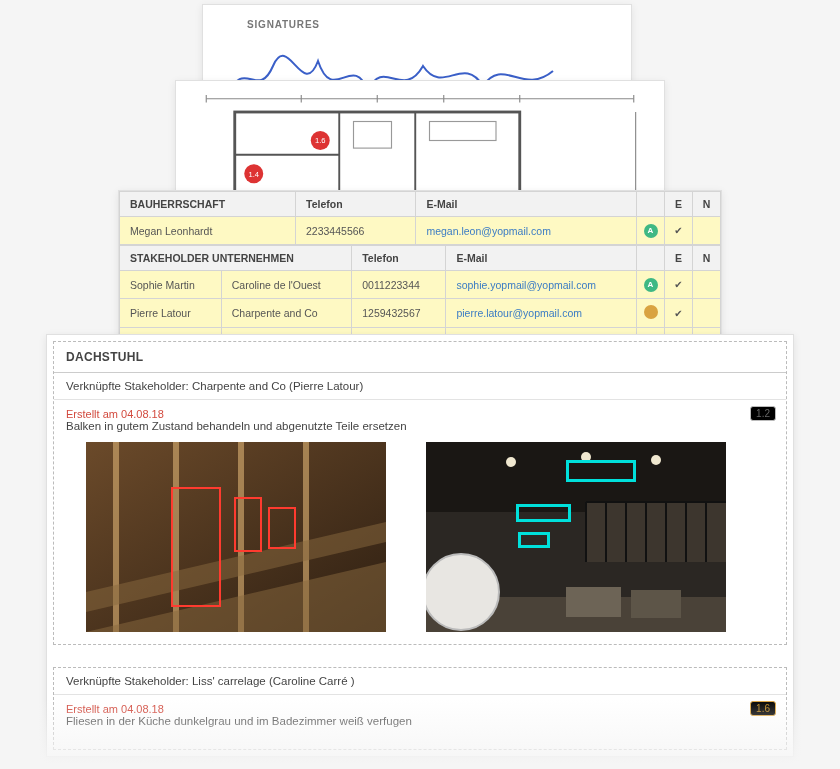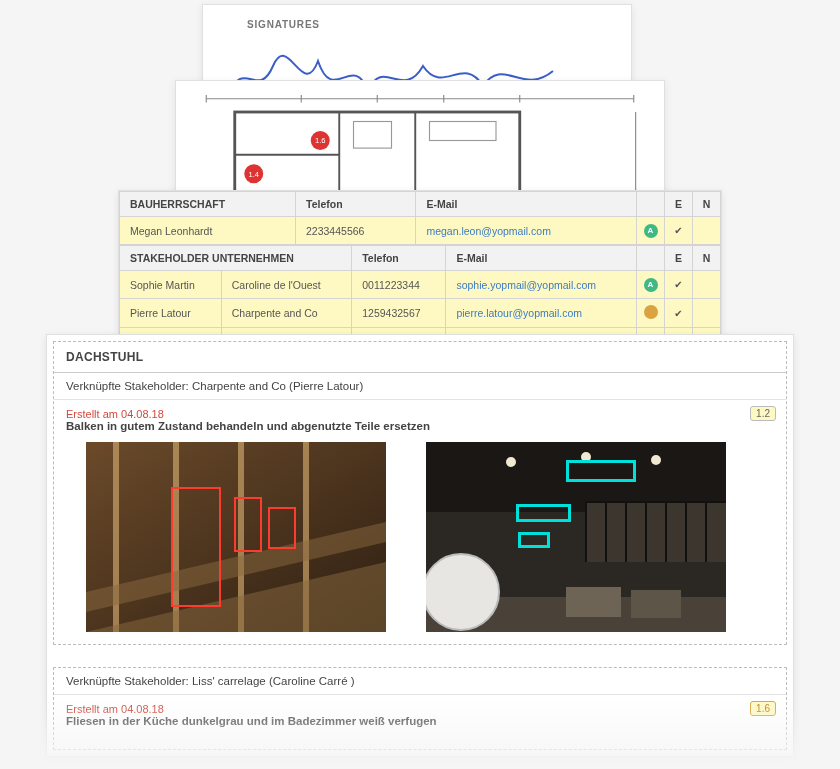--- a/index.html
+++ b/index.html
@@ -84,24 +84,24 @@
     font-size: 11px;
   }
   .badge {
     position: absolute;
     right: 10px; top: 6px;
     border: 1px solid #bbb;
     border-radius: 3px;
     padding: 1px 5px;
     font-size: 10px;
     color: #666;
-    background: #fef9c3;
+    background: #000000;
   }
   .badge.orange { border-color: #d9a341; color: #b8841e; }
-  .desc { font-size: 11.5px; margin-bottom: 10px; font-weight: bold; }
+  .desc { font-size: 11.5px; margin-bottom: 10px; }
   .photo-row { display: flex; gap: 40px; padding: 0 20px; }
   .photo {
     width: 300px; height: 190px;
     position: relative;
     background: #3a2f24;
   }
   .photo svg { width: 100%; height: 100%; }
   .ann-red { position: absolute; border: 2px solid #ff3b2f; }
   .ann-cyan { position: absolute; border: 3px solid #00e0db; }
 

